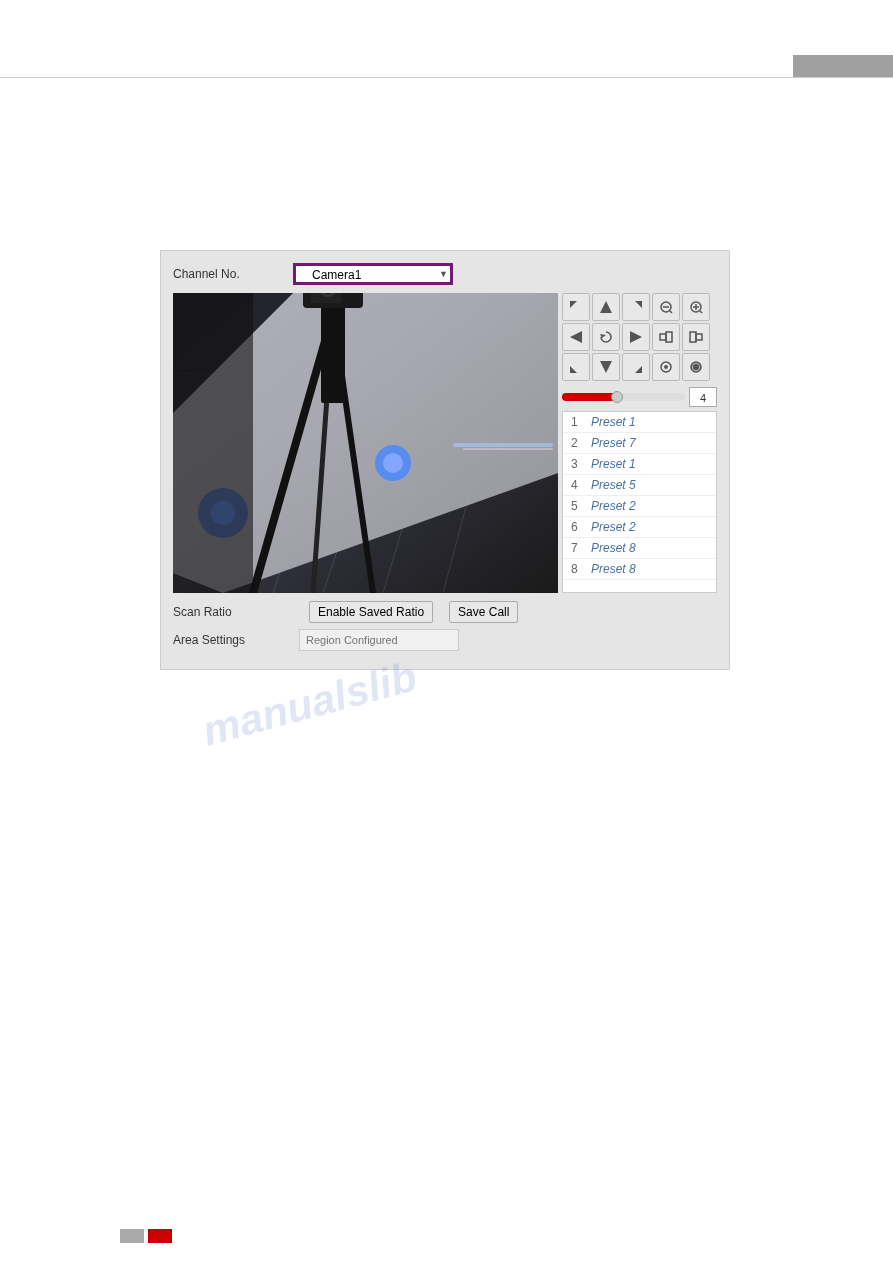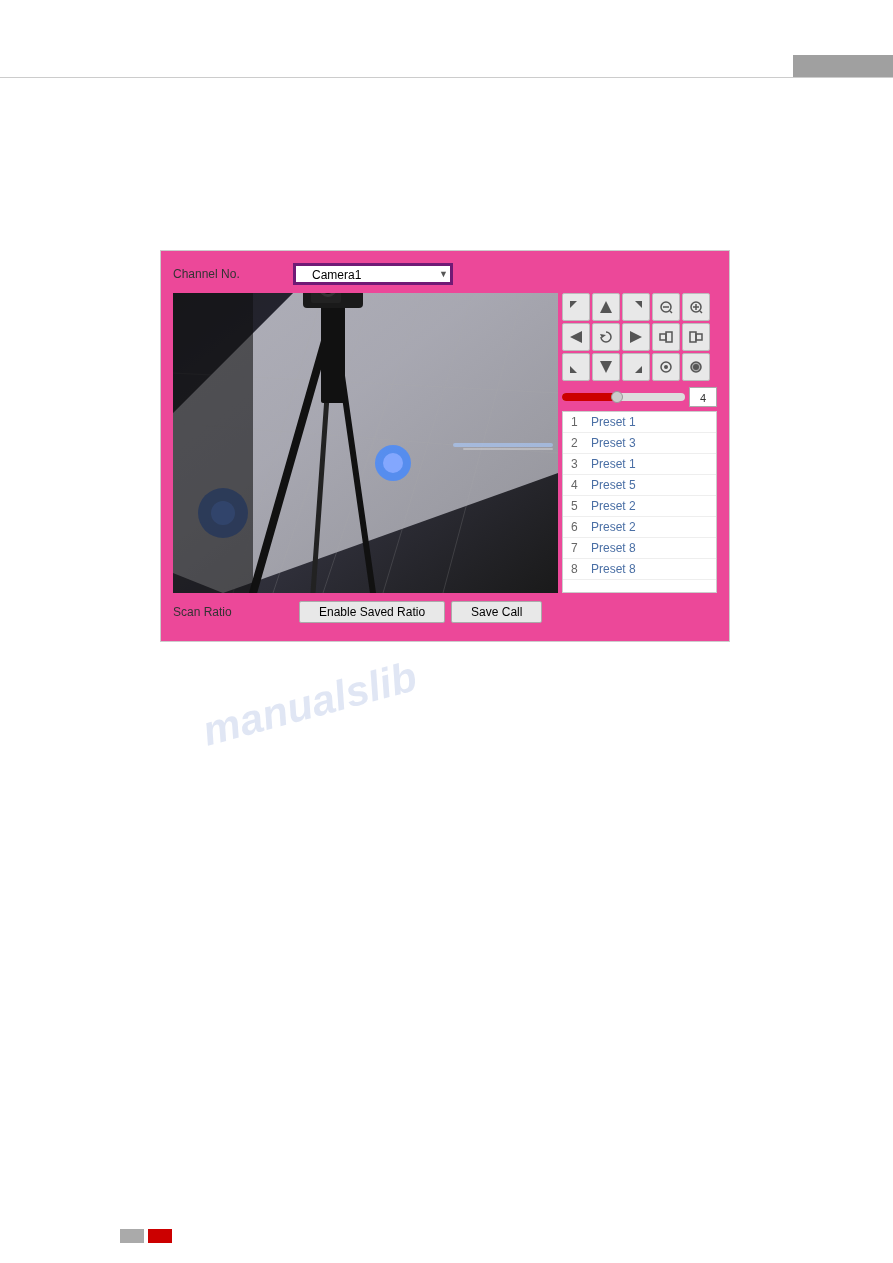--- a/index.html
+++ b/index.html
@@ -32,21 +32,21 @@
       height: 1px;
       background: #cccccc;
     }
 
     
     .main-panel {
       position: absolute;
       top: 250px;
       left: 160px;
       width: 570px;
-      background: #ec4899;
+      background: #e5e5e5;
       border: 1px solid #cccccc;
       padding: 12px;
     }
 
     
     .channel-row {
       display: flex;
       align-items: center;
       margin-bottom: 8px;
     }
@@ -191,40 +191,41 @@
       font-size: 12px;
     }
     .preset-num {
       width: 20px;
       color: #666;
       font-size: 12px;
     }
     .preset-name {
       color: #4a6fa5;
       font-size: 12px;
+      font-style: italic;
     }
 
     
     .bottom-controls {
       margin-top: 8px;
     }
     .scan-ratio-row {
       display: flex;
       align-items: center;
       margin-bottom: 6px;
-      gap: 6px;
+      gap: 16px;
     }
     .scan-ratio-label {
       width: 120px;
       font-size: 12px;
       color: #333;
     }
     .btn-small {
       height: 22px;
-      padding: 0 19px;
+      padding: 0 8px;
       font-size: 12px;
       border: 1px solid #aaa;
       background: #e8e8e8;
       cursor: pointer;
       border-radius: 2px;
     }
 
     .area-settings-row {
       display: flex;
       align-items: center;
@@ -479,21 +480,21 @@
       </div>
 
       <div class="preset-list-container">
         <ul class="preset-list" id="preset-list">
         <li class="preset-item">
               <span class="preset-num">1</span>
               <span class="preset-name">Preset 1</span>
             </li>
             <li class="preset-item">
               <span class="preset-num">2</span>
-              <span class="preset-name">Preset 3</span>
+              <span class="preset-name">Preset 7</span>
             </li>
             <li class="preset-item">
               <span class="preset-num">3</span>
               <span class="preset-name">Preset 1</span>
             </li>
             <li class="preset-item">
               <span class="preset-num">4</span>
               <span class="preset-name">Preset 5</span>
             </li>
             <li class="preset-item">
@@ -519,20 +520,24 @@
   </div>
 
   <div class="bottom-controls">
 
     <div class="scan-ratio-row">
       <span class="scan-ratio-label">Scan Ratio</span>
       <button class="btn-small">Enable Saved Ratio</button>
       <button class="btn-small">Save Call</button>
     </div>
 
+    <div class="area-settings-row">
+      <span class="area-settings-label">Area Settings</span>
+      <input class="area-settings-input" type="text" readonly="" placeholder="Region Configured" style="">
+    </div>
 
 
   </div>
 
 </div>
 
 <div class="watermark">manualslib</div>
 
 <div class="bottom-legend">
   <div class="legend-gray"></div>

